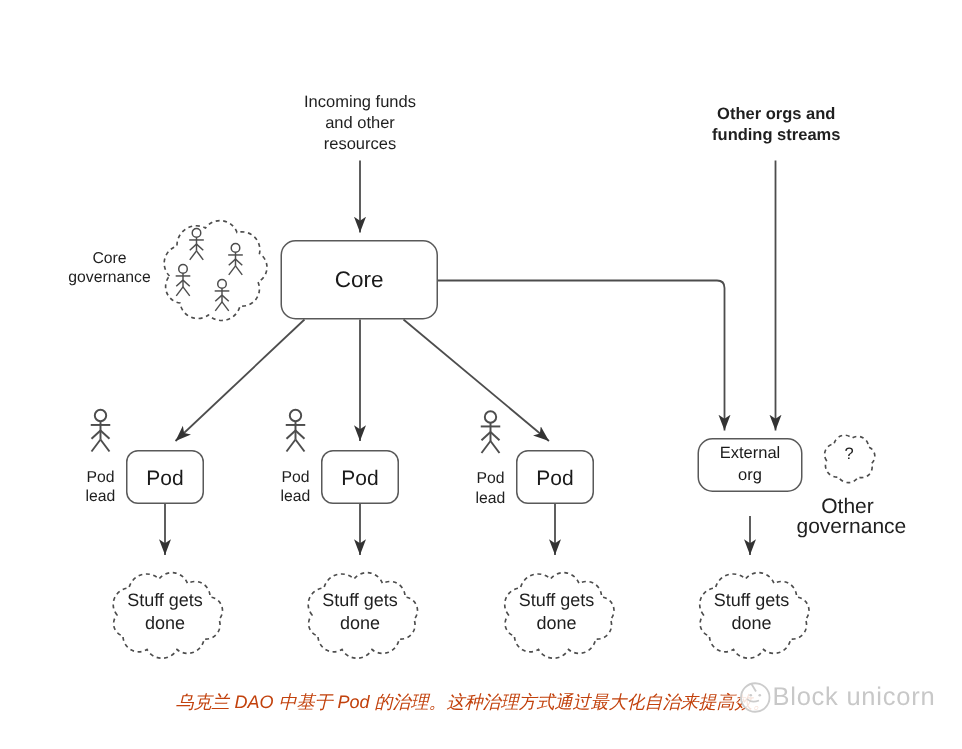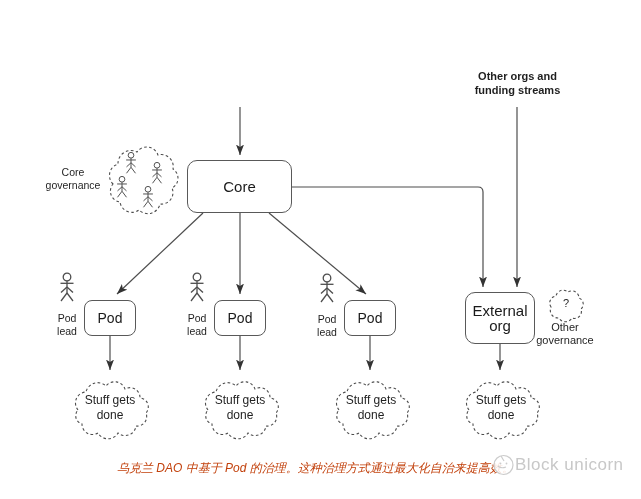--- a/index.html
+++ b/index.html
@@ -85,45 +85,48 @@
       <use href="#actor" transform="translate(131,153) scale(0.75)"></use>
       <use href="#actor" transform="translate(157,163) scale(0.75)"></use>
       <use href="#actor" transform="translate(122,177) scale(0.75)"></use>
       <use href="#actor" transform="translate(148,187) scale(0.75)"></use>
       <use href="#actor" transform="translate(67,274)"></use>
       <use href="#actor" transform="translate(197,274)"></use>
       <use href="#actor" transform="translate(327,275)"></use>
     </g>
   </svg>
 
+  <div class="lbl" style="left:165px;top:61px;width:150px;font-size:11px;line-height:14px;">Incoming funds
+and other
+resources</div>
 
   <div class="lbl" style="left:440px;top:69px;width:155px;font-size:11px;line-height:14px;font-weight:bold;">Other orgs and
 funding streams</div>
 
   <div class="lbl" style="left:37px;top:166px;width:72px;font-size:10.5px;line-height:12.5px;">Core
 governance</div>
 
   <div class="box" style="left:187px;top:160px;width:105px;height:53px;border-radius:10px;font-size:15px;">Core</div>
 
   <div class="box" style="left:84px;top:300px;width:52px;height:36px;border-radius:8px;font-size:14px;">Pod</div>
   <div class="box" style="left:214px;top:300px;width:52px;height:36px;border-radius:8px;font-size:14px;">Pod</div>
   <div class="box" style="left:344px;top:300px;width:52px;height:36px;border-radius:8px;font-size:14px;">Pod</div>
 
-  <div class="box" style="left:465px;top:292px;width:70px;height:52px;border-radius:10px;font-size:15px;line-height:15px;">External
+  <div class="box" style="left:465px;top:292px;width:70px;height:36px;border-radius:10px;font-size:11px;line-height:15px;">External
 org</div>
 
   <div class="lbl" style="left:47px;top:312px;width:40px;font-size:10.5px;line-height:12.5px;">Pod
 lead</div>
   <div class="lbl" style="left:177px;top:312px;width:40px;font-size:10.5px;line-height:12.5px;">Pod
 lead</div>
   <div class="lbl" style="left:307px;top:313px;width:40px;font-size:10.5px;line-height:12.5px;">Pod
 lead</div>
 
   <div class="lbl" style="left:547px;top:297px;width:38px;font-size:11px;">?</div>
-  <div class="lbl" style="left:531px;top:321px;width:68px;font-size:11px;line-height:12.5px;">Other
+  <div class="lbl" style="left:531px;top:331px;width:68px;font-size:14px;line-height:12.5px;">Other
 governance</div>
 
   <div class="lbl" style="left:76px;top:393px;width:68px;font-size:12px;line-height:15px;">Stuff gets
 done</div>
   <div class="lbl" style="left:206px;top:393px;width:68px;font-size:12px;line-height:15px;">Stuff gets
 done</div>
   <div class="lbl" style="left:337px;top:393px;width:68px;font-size:12px;line-height:15px;">Stuff gets
 done</div>
   <div class="lbl" style="left:467px;top:393px;width:68px;font-size:12px;line-height:15px;">Stuff gets
 done</div>

